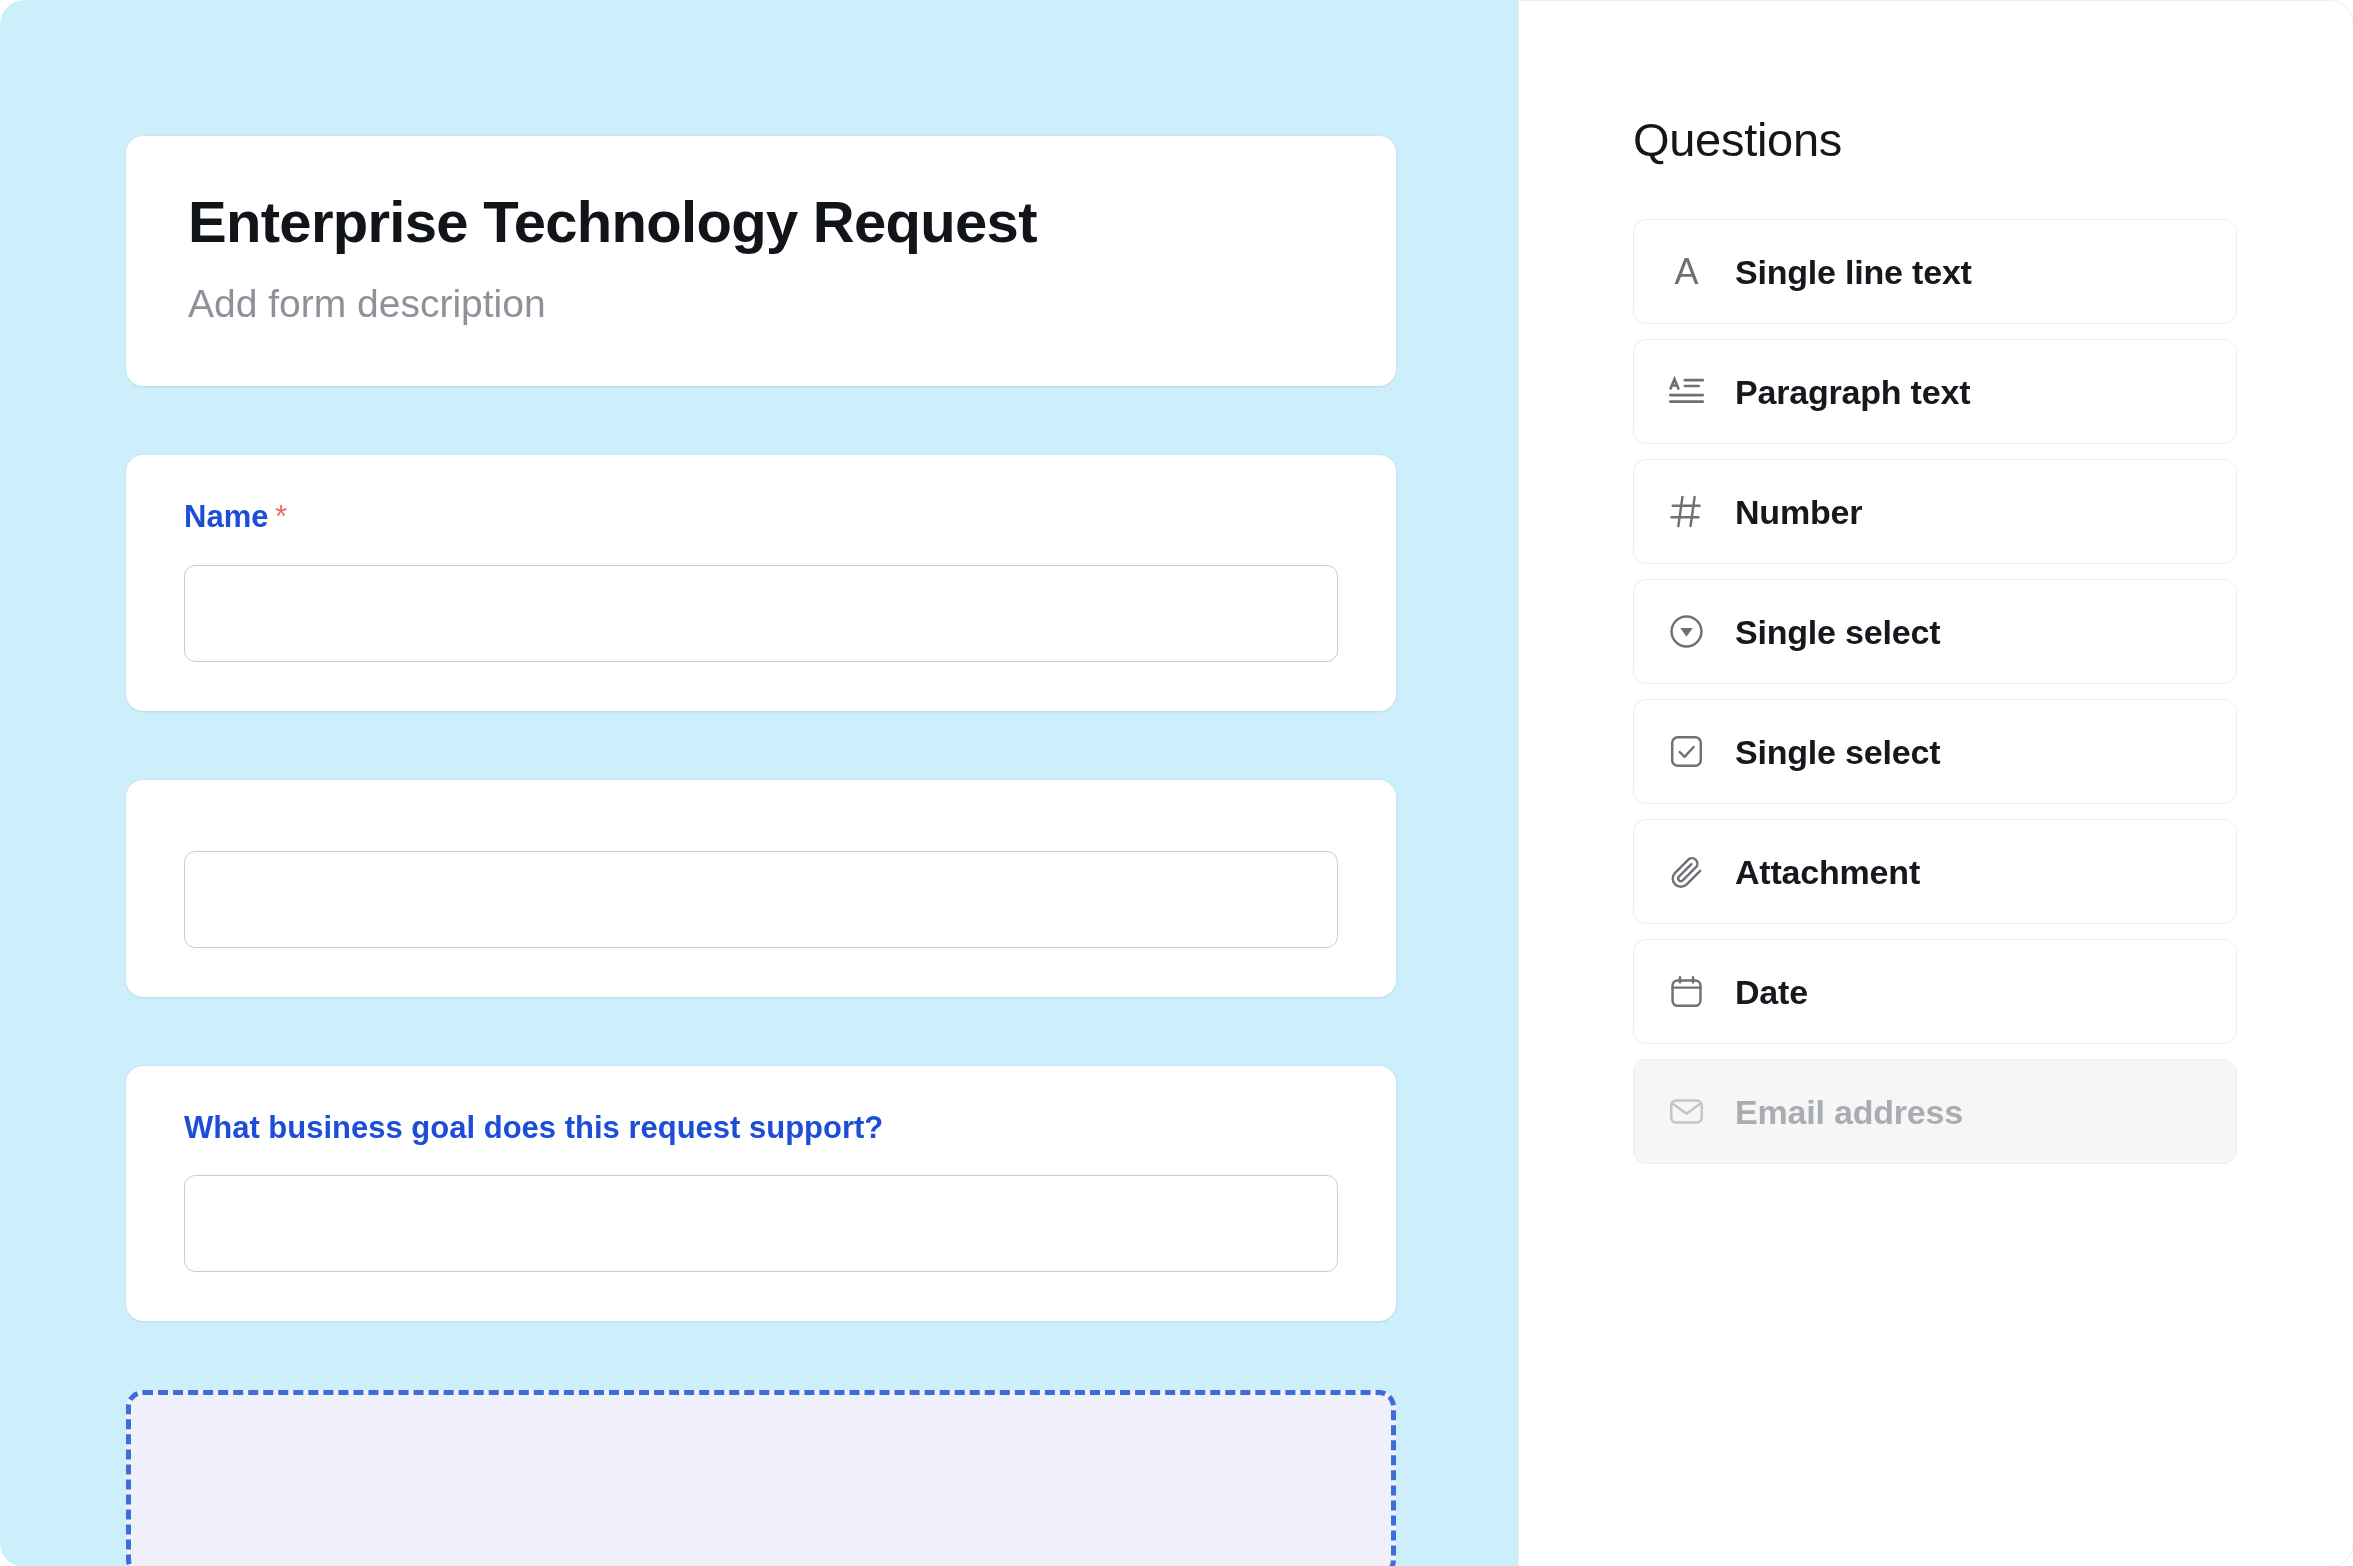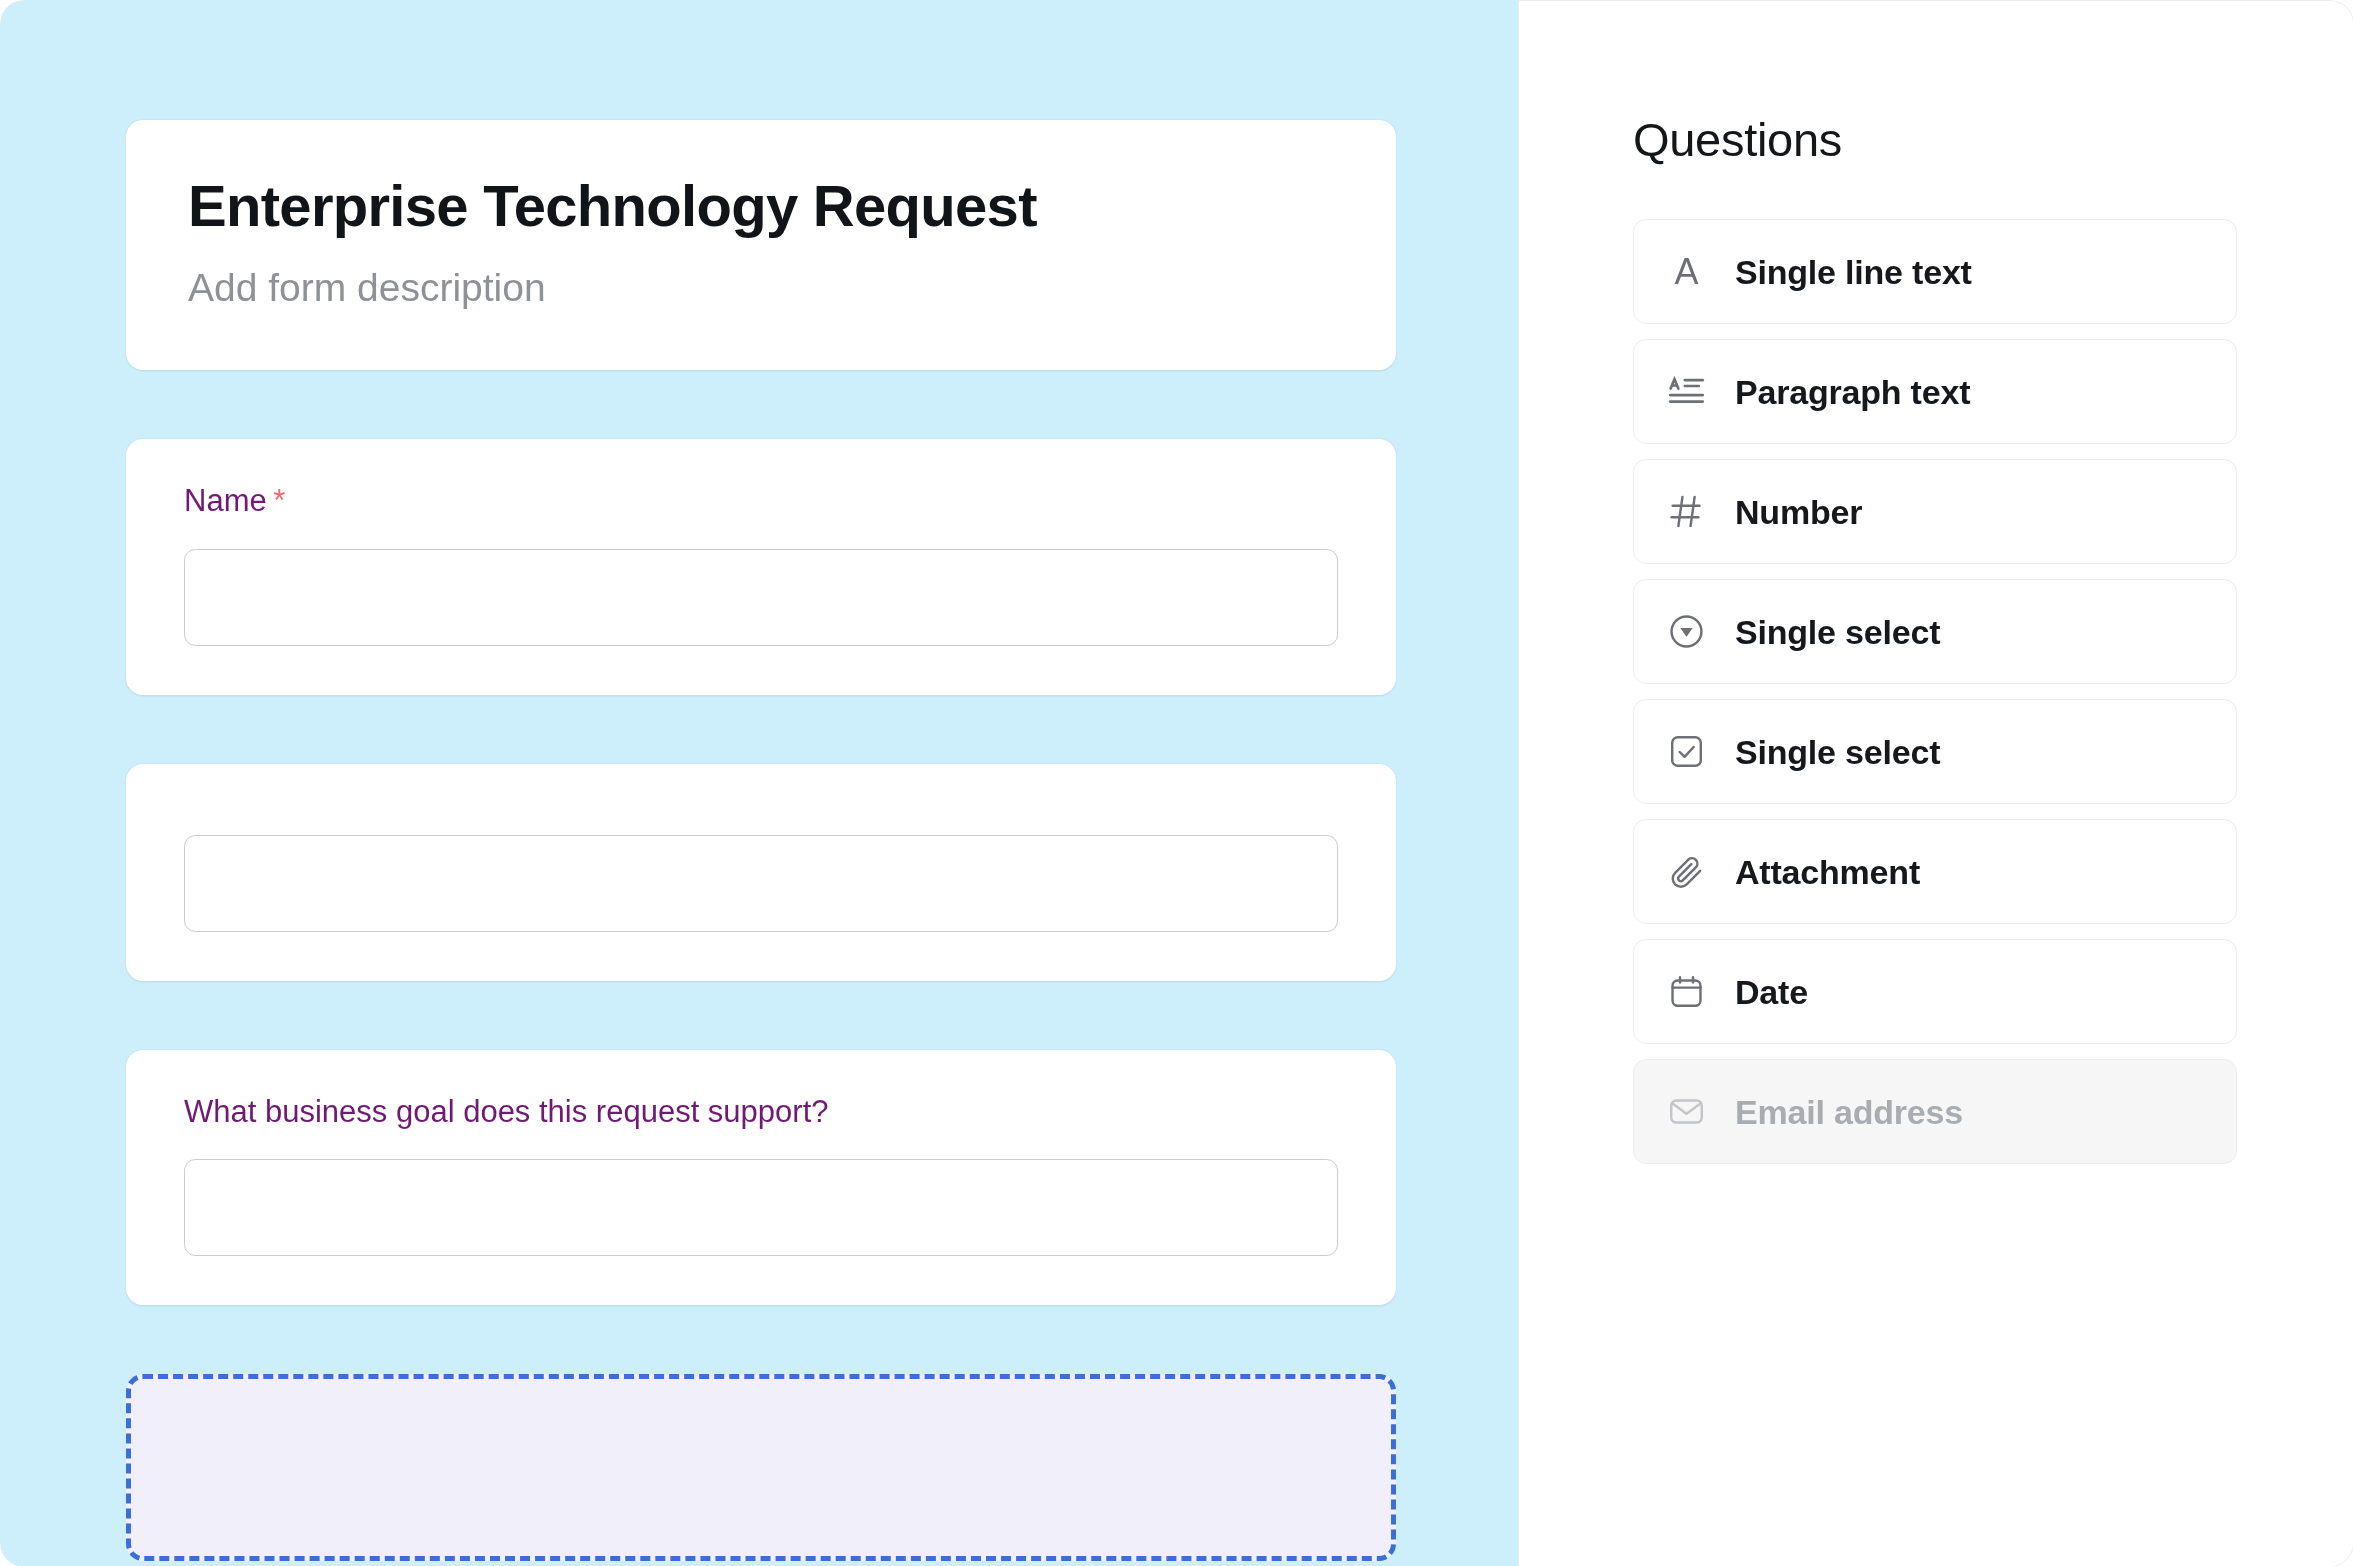--- a/index.html
+++ b/index.html
@@ -43,20 +43,21 @@
     padding: 120px 0 0 0;
     overflow: hidden;
   }
 
   .form-stack {
     width: 1270px;
     margin-left: 126px;
     display: flex;
     flex-direction: column;
     gap: 69px;
+    margin-top: 16px;
   }
 
   
   .card {
     background: #ffffff;
     border-radius: 17px;
     box-shadow: 0 0.9px 2.8px rgba(16,24,40,0.06), 0 0.9px 1.9px rgba(16,24,40,0.04);
   }
 
   .header-card {
@@ -79,22 +80,22 @@
     line-height: 1.2;
   }
 
   
   .field-card {
     padding: 43px 58px 49px 58px;
   }
 
   .field-label {
     font-size: 31px;
-    font-weight: 400;
-    color: #701a75;
+    font-weight: 700;
+    color: #1d4ed8;
     line-height: 1.25;
     display: inline-block;
   }
 
   .req-star {
     color: #ec6a6a;
     font-size: 31px;
     margin-left: 6.6px;
     vertical-align: baseline;
   }

